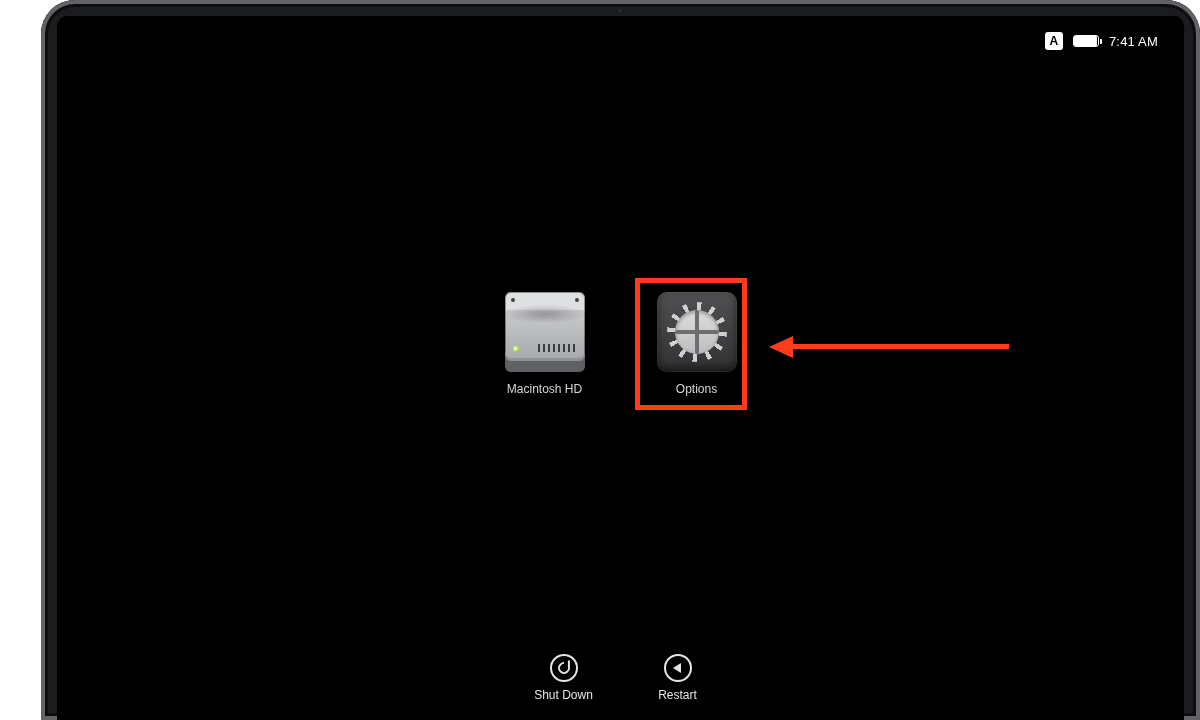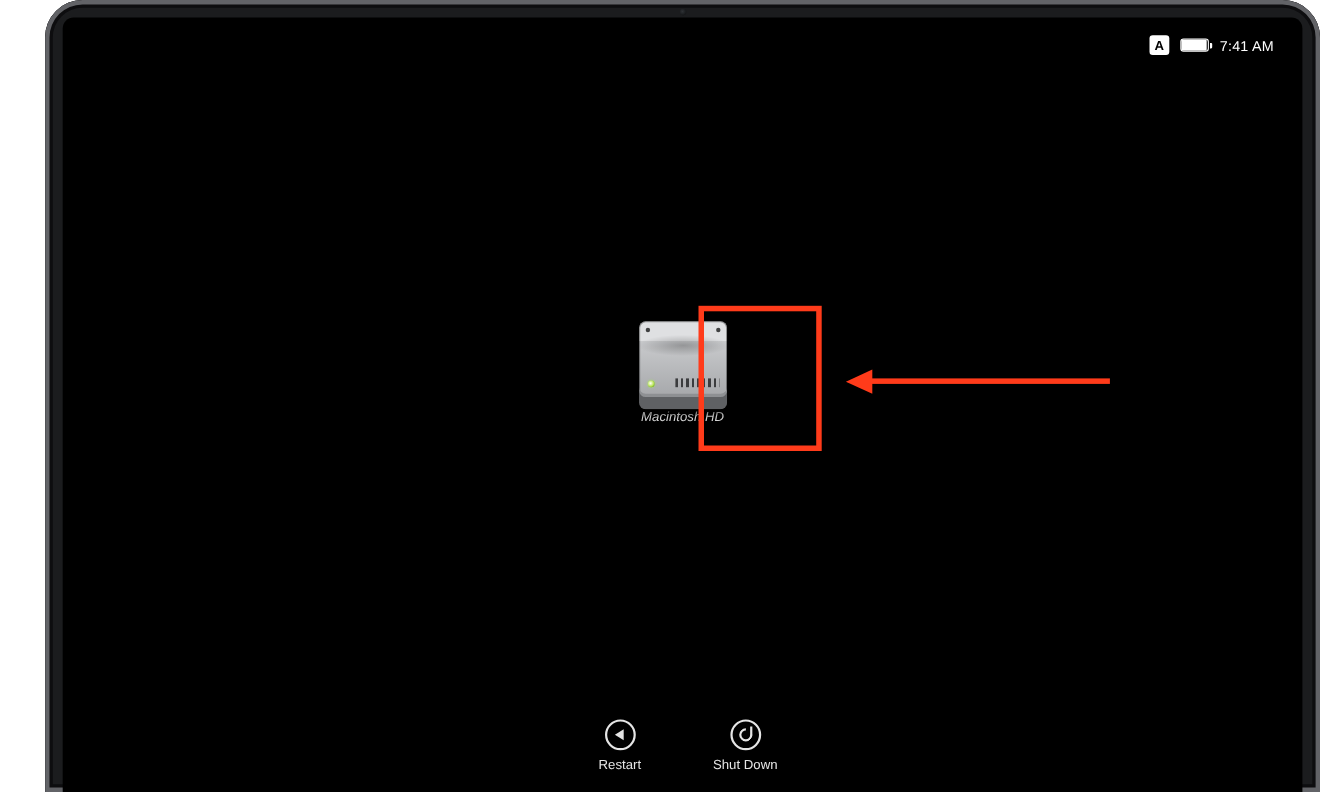--- a/index.html
+++ b/index.html
@@ -87,21 +87,21 @@
       width: 100%;
       display: flex;
       justify-content: center;
       gap: 72px;
       padding-left: 0;
     }
     .target {
       display: flex; flex-direction: column; align-items: center;
       color: #d5d5d5; font-size: 12px;
     }
-    .target .label { margin-top: 0; font-style: italic; }
+    .target .label { margin-top: 10px; }
     
     .drive {
       width: 80px; height: 80px;
       border-radius: 6px;
       background:
         radial-gradient(ellipse 70px 16px at 50% 22px, rgba(0,0,0,.25), transparent 60%),
         linear-gradient(#dfe0e2 0 18px, transparent 18px),
         linear-gradient(#d6d7d9, #9ea0a3);
       box-shadow:
         inset 0 -11px 0 0 #5f6164,
@@ -264,37 +264,44 @@
     </div>
 
     <div class="targets">
       <div class="target">
         <div class="drive">
           <span class="access"></span>
           <span class="slits"></span>
         </div>
         <div class="label">Macintosh HD</div>
       </div>
+      <div class="target">
+        <div class="gear">
+          <div class="cog"></div>
+          <div class="inner"></div>
+        </div>
+        <div class="label">Options</div>
+      </div>
     </div>
 
     <div class="highlight-box"></div>
     <div class="arrow">
       <div class="head"></div>
       <div class="shaft"></div>
     </div>
 
     <div class="actions">
       <div class="action">
         <div class="action-icon">
+          <div class="power-glyph"></div>
+        </div>
+        <div>Shut Down</div>
+      </div>
+      <div class="action">
+        <div class="action-icon">
           <div class="restart-glyph"></div>
         </div>
         <div>Restart</div>
       </div>
-      <div class="action">
-        <div class="action-icon">
-          <div class="power-glyph"></div>
-        </div>
-        <div>Shut Down</div>
-      </div>
     </div>
 
   </div>
 </div>
 
 </body></html>

